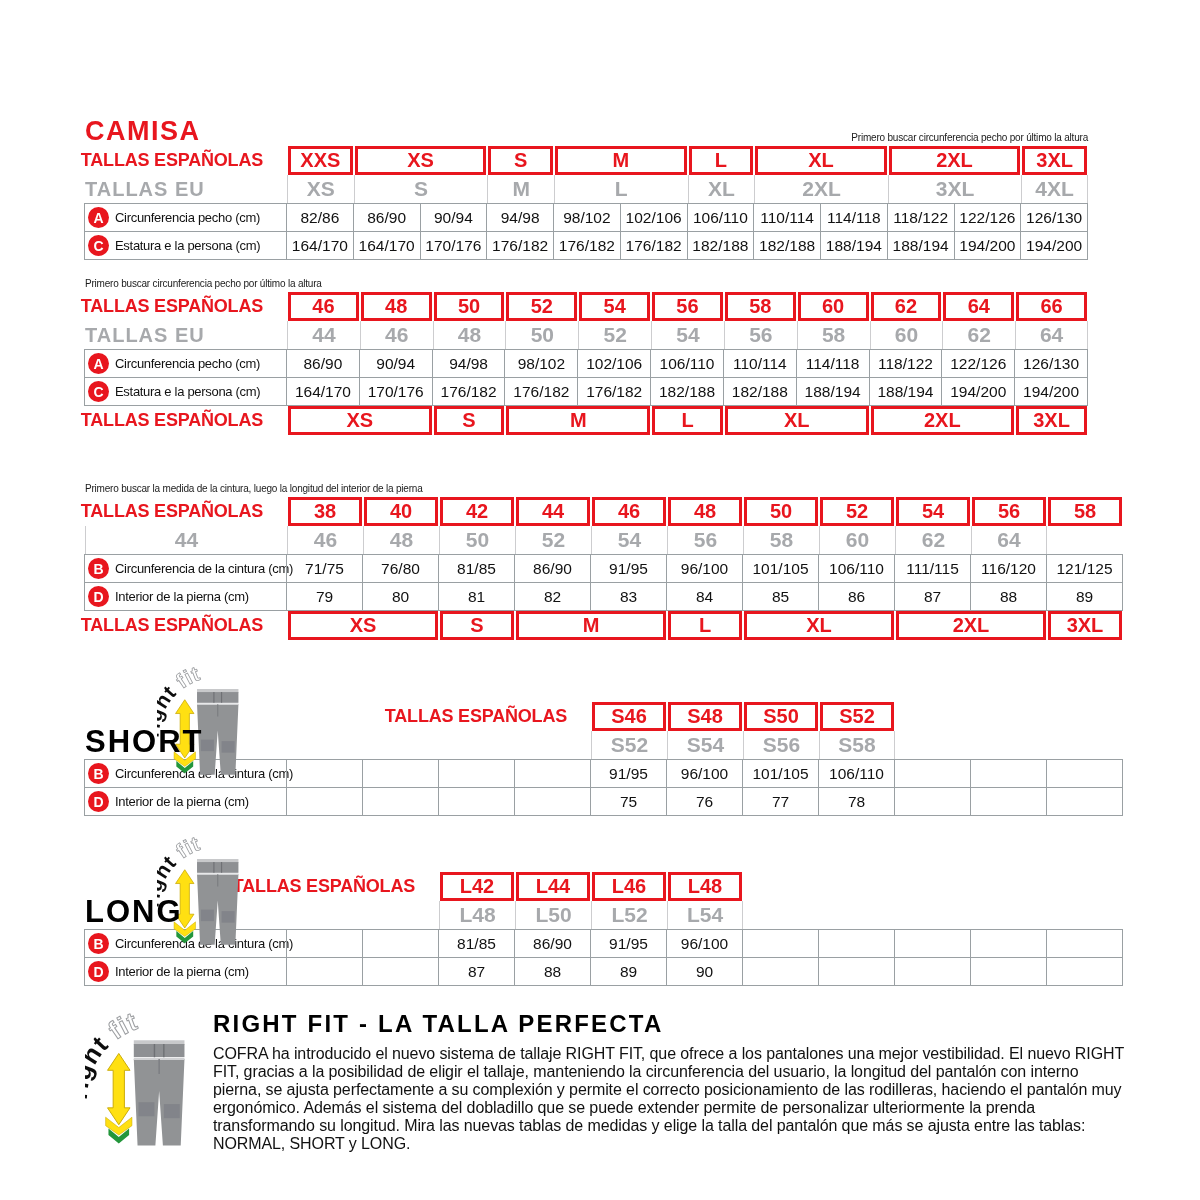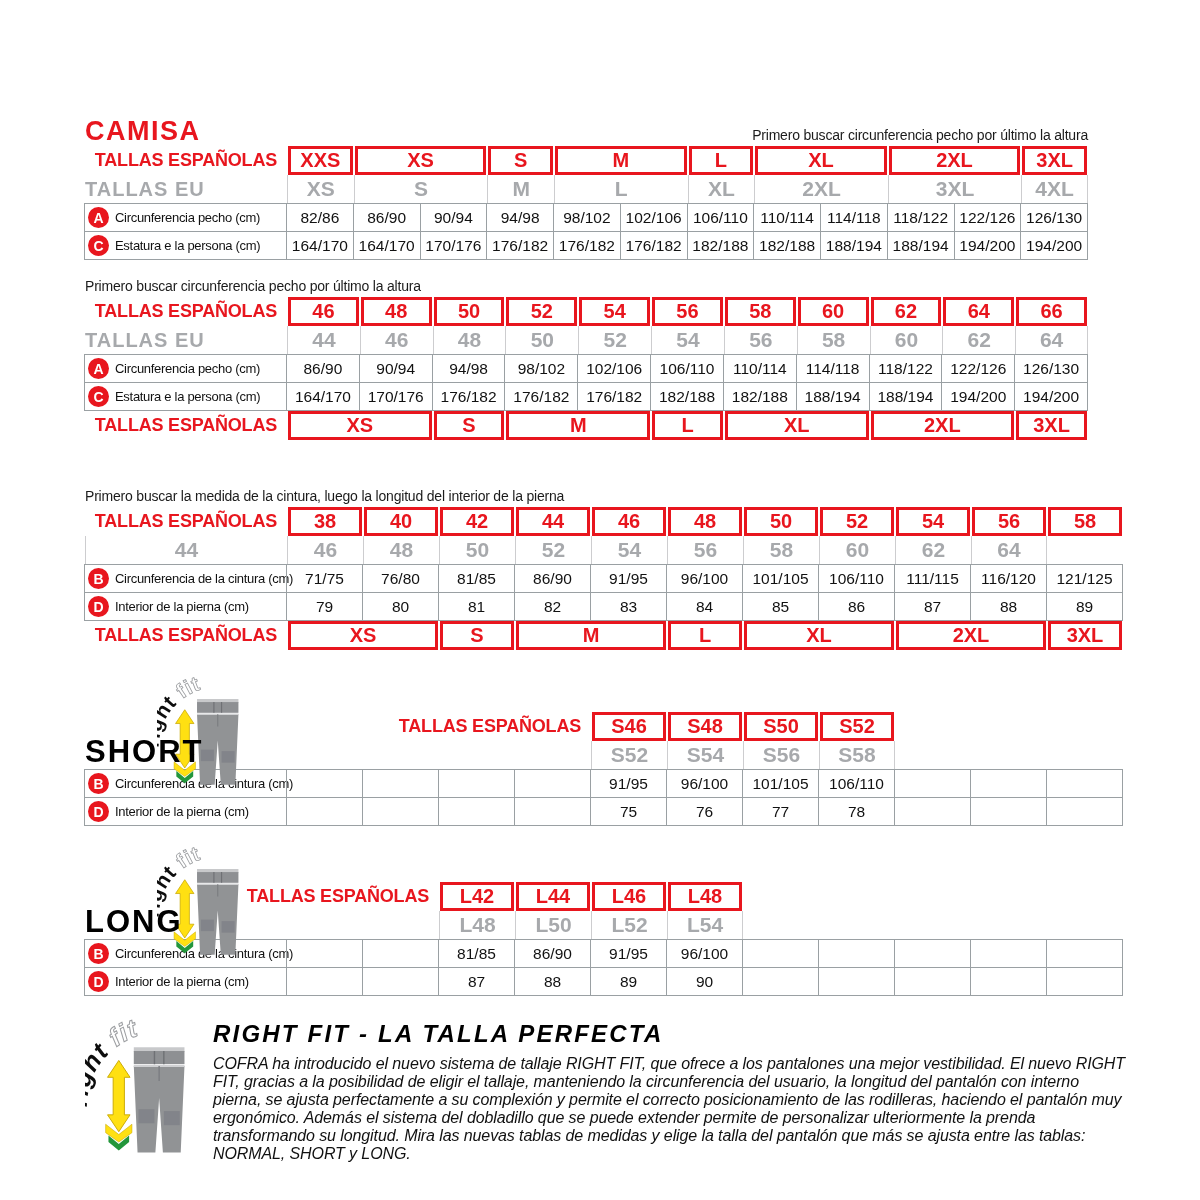--- a/index.html
+++ b/index.html
@@ -6,30 +6,30 @@
   body{font-family:"Liberation Sans","DejaVu Sans",sans-serif;color:#111;}
   .page{position:relative;width:1200px;height:1200px;background:#fff;box-sizing:border-box;
         padding:70px 0 0 85px;overflow:hidden;}
   :root{--red:#e8161e;--gray:#a7a9ac;--grid:#9aa0a3;--lgrid:#cdcdcf;}
 
   
   .w1{width:1003px;}
   .w2{width:1038px;}
   .title-row{display:flex;justify-content:space-between;align-items:flex-end;margin-bottom:1px;}
   .sec-title{margin:0;color:var(--red);font-size:27px;font-weight:bold;letter-spacing:1.5px;line-height:1;}
-  .note{font-size:14px;color:#1b1b1b;letter-spacing:-0.2px;padding-bottom:2px;}
+  .note{font-size:10px;color:#1b1b1b;letter-spacing:-0.2px;padding-bottom:2px;}
 
   
   .sizetable{display:block;}
   .t-camisa{--t:202px repeat(12,1fr);width:1003px;}
   .t-caza{--t:202px repeat(11,1fr);width:1003px;}
   .t-pant{--t:202px repeat(11,1fr);width:1038px;}
   .row{display:grid;grid-template-columns:var(--t);}
   .es-row{height:29px;}
-  .es-label{display:flex;align-items:center;justify-content:flex-end;padding-right:10px;
+  .es-label{display:flex;align-items:center;justify-content:flex-end;padding-right:24px;
             color:var(--red);font-weight:bold;font-size:18px;letter-spacing:-0.2px;white-space:nowrap;}
   .es-box{border:3px solid var(--red);margin:0 1px;display:flex;align-items:center;justify-content:center;
           color:var(--red);font-weight:bold;font-size:20px;}
   .eu-row{height:28px;}
   .eu-label{color:var(--gray);font-weight:bold;font-size:20px;letter-spacing:1px;
             display:flex;align-items:center;white-space:nowrap;}
   .eu-cell{border-left:1.5px solid var(--lgrid);color:var(--gray);font-weight:bold;font-size:21px;
            display:flex;align-items:center;justify-content:center;}
   .eu-cell.last{border-right:1.5px solid var(--lgrid);}
   .eu-lead{}
@@ -44,21 +44,21 @@
   
   .sec-camisa{margin-bottom:18px;margin-top:48px;}
   .sec-caza{margin-bottom:48px;}
   .sec-pant{margin-bottom:0;}
   .variant{position:relative;}
   .variant.short{margin-top:62px;}
   .variant.long{margin-top:56px;}
   .variant-name{position:absolute;left:0;top:22px;font-size:31px;font-weight:bold;letter-spacing:2px;color:#000;}
   .logo-sm{position:absolute;left:72px;top:-36px;width:100px;height:115px;}
 
-  .rightfit-sec{margin-top:20px;display:flex;align-items:center;gap:6px;font-style:italic;}
+  .rightfit-sec{margin-top:20px;display:flex;align-items:flex-end;gap:6px;}
   .logo-lg{width:122px;height:141px;flex:0 0 auto;}
   .rf-text{padding-top:4px;}
   .rf-title{margin:0 0 7px 0;font-size:24px;font-weight:bold;letter-spacing:2.2px;color:#000;}
   .rf-body{margin:0;width:918px;font-size:16px;line-height:1.13;letter-spacing:-0.1px;color:#111;}
   svg text{font-family:"Liberation Sans","DejaVu Sans",sans-serif;}
 </style>
 </head>
 <body>
 
 <svg width="0" height="0" style="position:absolute" aria-hidden="true">

